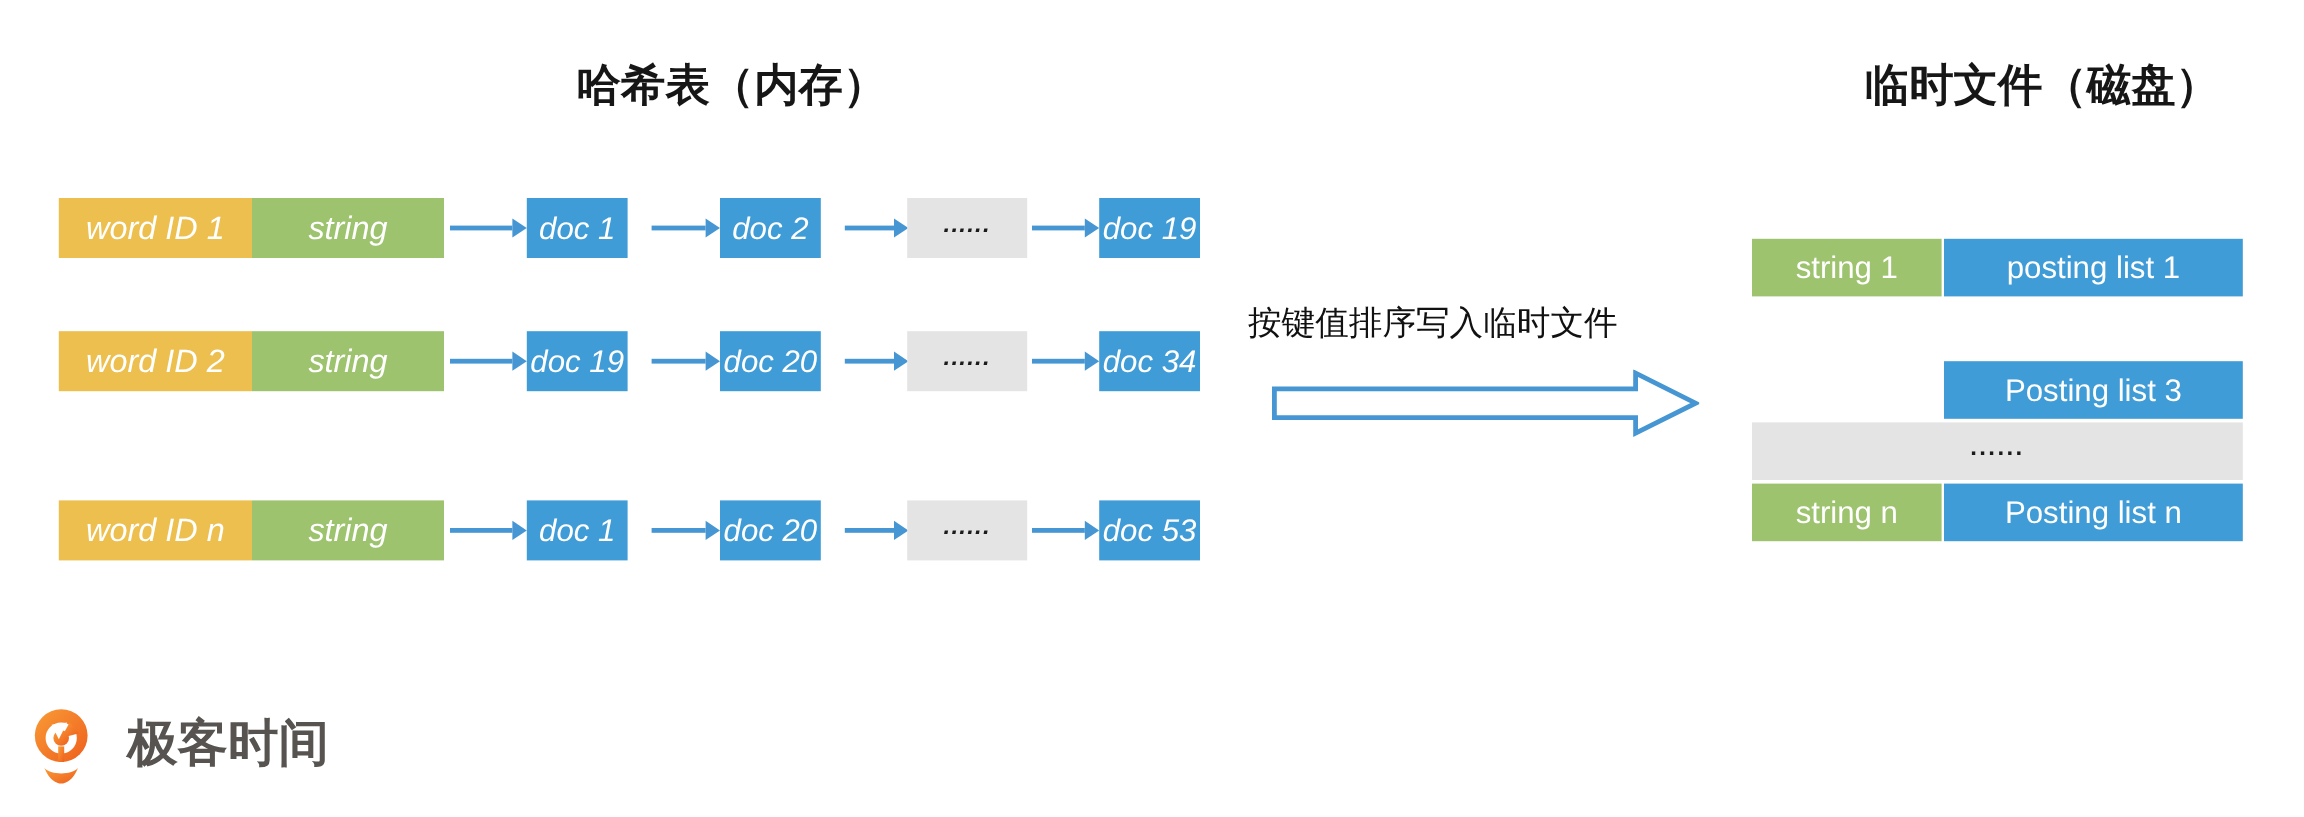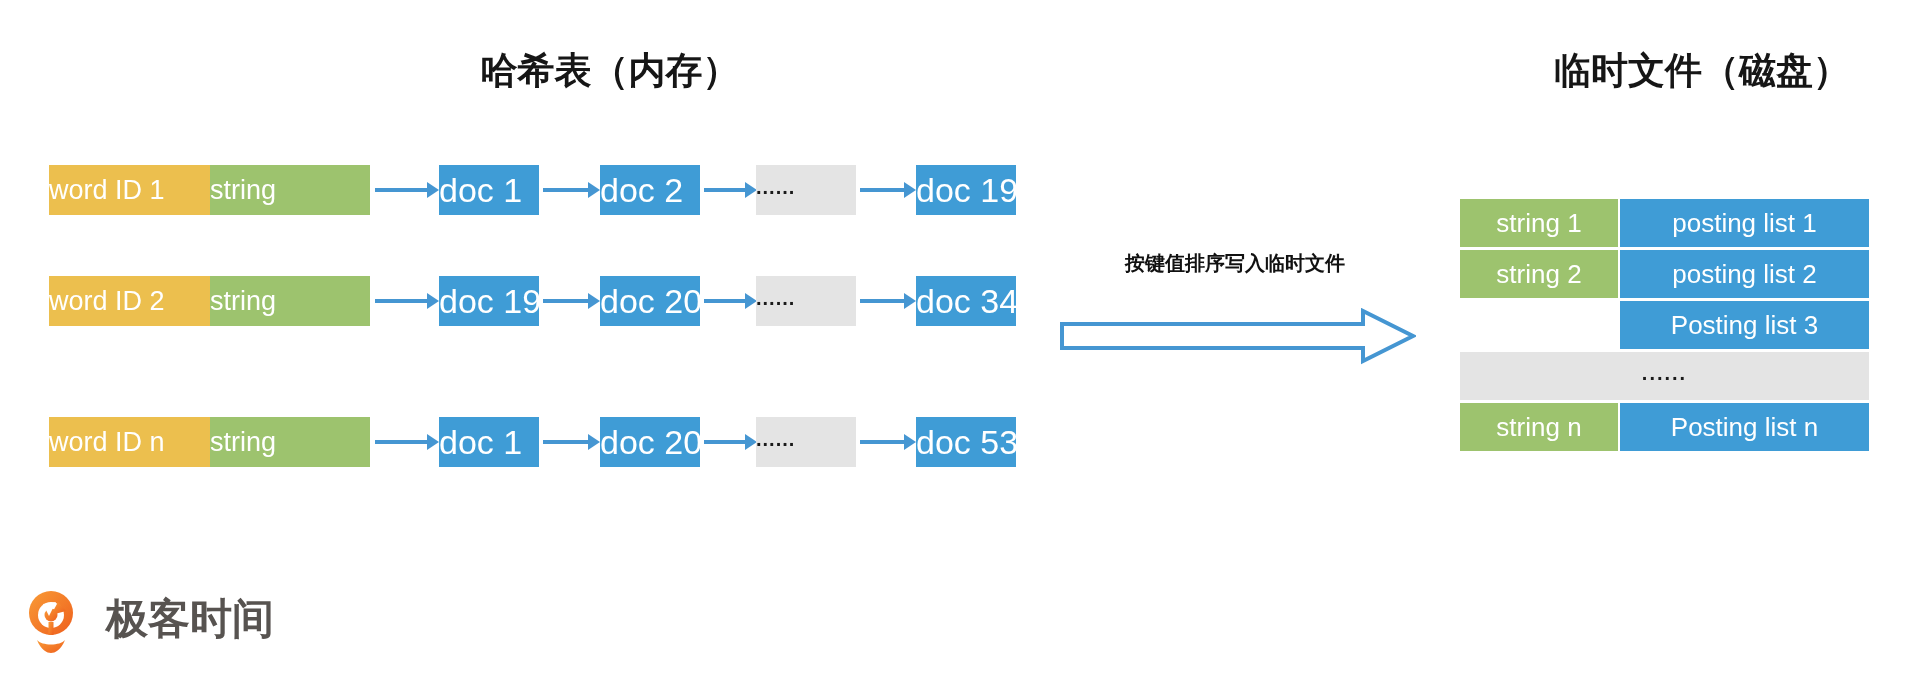--- a/index.html
+++ b/index.html
@@ -10,42 +10,42 @@
   }
   .abs{position:absolute;}
   .title{
     font-size:37px;font-weight:600;color:#161616;
     text-align:center;white-space:nowrap;
   }
   
   .hrow{position:absolute;left:0;height:50px;width:1100px;}
   .cell{
     position:absolute;top:0;height:50px;line-height:50px;
-    color:#fff;font-size:27px;white-space:nowrap;
+    text-align:center;color:#fff;font-size:27px;white-space:nowrap;font-style:italic;
   }
   .cell.word{left:49px;width:161px;background:var(--yellow,#ecbf4e);}
   .cell.str{left:210px;width:160px;background:var(--green,#9dc36e);}
-  .cell.doc{width:100px;background:var(--blue,#3f9cd6);font-size:34px;}
+  .cell.doc{width:84px;background:var(--blue,#3f9cd6);font-size:26px;}
   .cell.d1{left:439px;} .cell.d2{left:600px;} .cell.dl{left:916px;}
   .cell.dots{
     left:756px;width:100px;background:var(--gray,#e4e4e4);
     color:#1a1a1a;font-size:20px;letter-spacing:1px;line-height:44px;font-weight:700;
   }
   .larrow{position:absolute;top:23px;height:4px;background:var(--arrow,#4596d2);}
   .larrow::after{
     content:"";position:absolute;right:-12px;top:-6px;width:0;height:0;
     border-left:12px solid var(--arrow,#4596d2);
     border-top:8px solid transparent;border-bottom:8px solid transparent;
   }
   .a1{left:375px;width:52px;} .a2{left:543px;width:45px;}
   .a3{left:704px;width:41px;} .a4{left:860px;width:44px;}
   
   .transfer-label{
-    left:1040px;top:250px;width:390px;text-align:center;
-    font-size:20px;font-weight:700;color:#111;white-space:nowrap;
+    left:1040px;top:250px;width:390px;text-align:left;
+    font-size:28px;font-weight:400;color:#111;white-space:nowrap;
   }
   
   .trow{position:absolute;left:0;width:409px;height:48px;border-radius:22px;}
   .tcell{
     position:absolute;top:0;height:48px;line-height:48px;text-align:center;
     color:#fff;font-size:26px;white-space:nowrap;
   }
   .tcell.key{left:0;width:158px;background:var(--green,#9dc36e);}
   .tcell.val{left:160px;width:249px;background:var(--blue,#3f9cd6);}
   .tcell.full{
@@ -106,24 +106,20 @@
 <div class="abs transfer-label">按键值排序写入临时文件</div>
 <svg class="abs" style="left:1060px;top:308px;" width="356" height="58" viewBox="0 0 356 58" aria-hidden="true">
   <path d="M2 16 L303 16 L303 3 L353 28 L303 53 L303 40 L2 40 Z" fill="#ffffff" stroke="#4596d2" stroke-width="4" stroke-linejoin="miter"></path>
 </svg>
 
 <div class="abs" style="left:1460px;top:199px;width:409px;height:252px;">
   <div class="trow" style="top:0;">
     <div class="tcell key">string 1</div>
     <div class="tcell val">posting list 1</div>
   </div>
-  <div class="trow" style="top:51px;">
-    <div class="tcell key">string 2</div>
-    <div class="tcell val">posting list 2</div>
-  </div>
   <div class="trow" style="top:102px;">
     <div class="tcell val">Posting list 3</div>
   </div>
   <div class="trow" style="top:153px;">
     <div class="tcell full">......</div>
   </div>
   <div class="trow" style="top:204px;">
     <div class="tcell key">string n</div>
     <div class="tcell val">Posting list n</div>
   </div>

